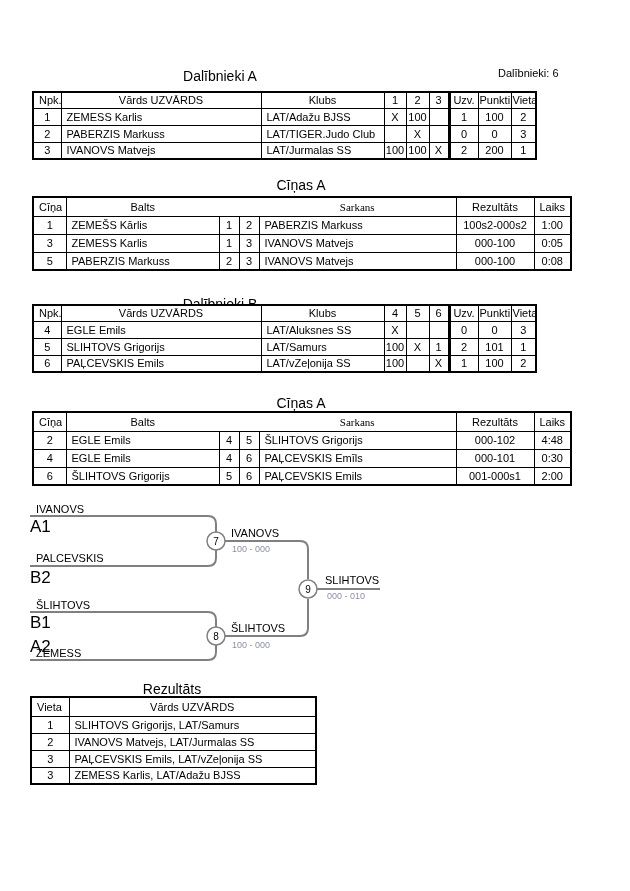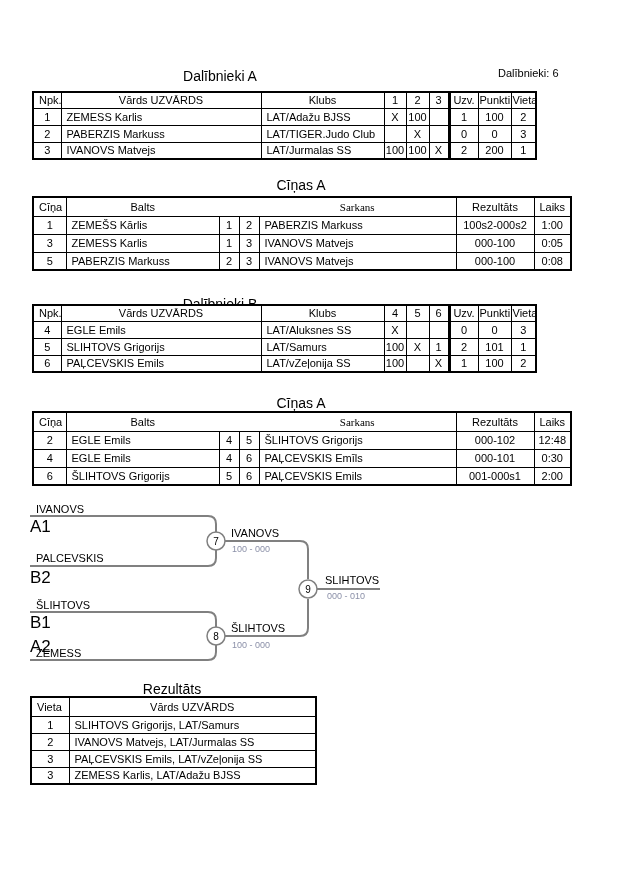--- a/index.html
+++ b/index.html
@@ -234,21 +234,21 @@
       <th class="ctr">Rezultāts</th>
       <th class="ctr">Laiks</th>
     </tr>
     <tr>
       <td class="ctr">2</td>
       <td>EGLE Emils</td>
       <td class="ctr">4</td>
       <td class="ctr">5</td>
       <td>ŠLIHTOVS Grigorijs</td>
       <td class="ctr">000-102</td>
-      <td class="ctr">12:48</td>
+      <td class="ctr">4:48</td>
     </tr>
     <tr>
       <td class="ctr">4</td>
       <td>EGLE Emils</td>
       <td class="ctr">4</td>
       <td class="ctr">6</td>
       <td>PAĻCEVSKIS Emīls</td>
       <td class="ctr">000-101</td>
       <td class="ctr">0:30</td>
     </tr>

